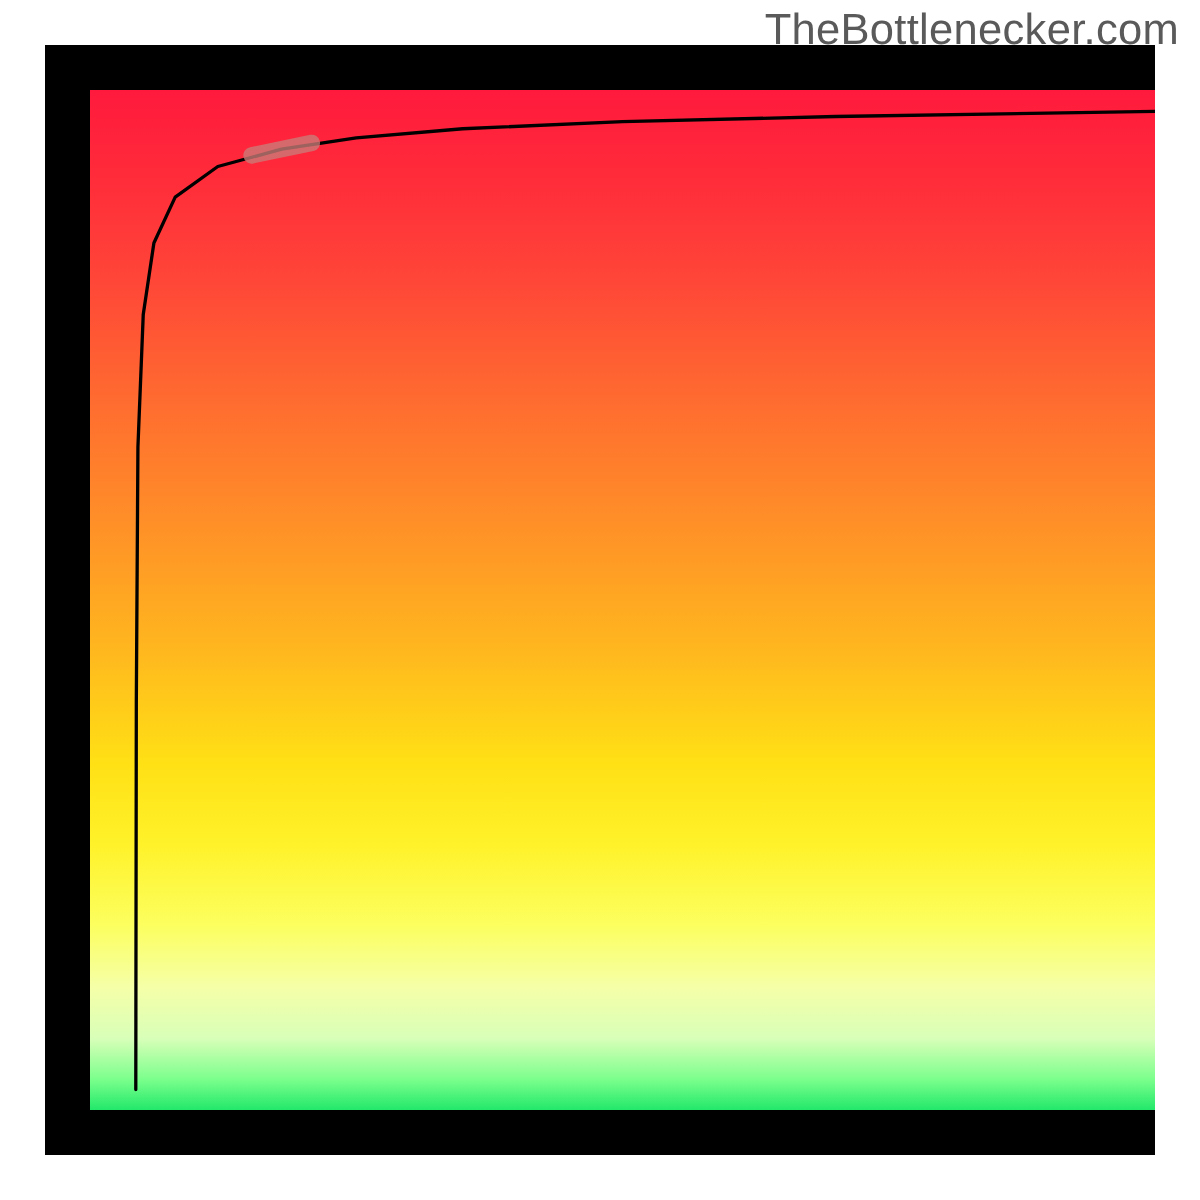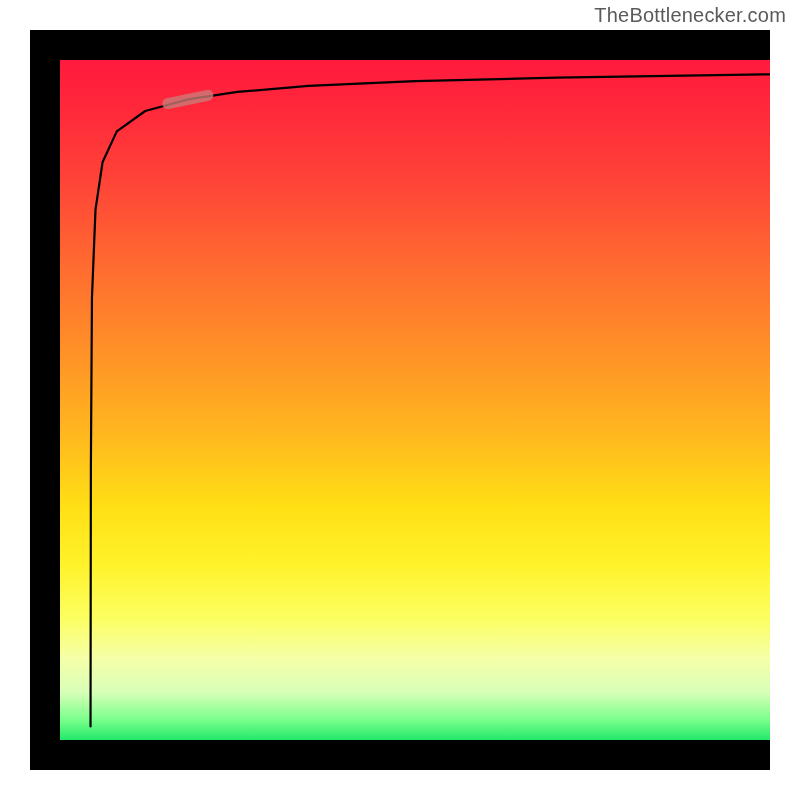--- a/index.html
+++ b/index.html
@@ -8,21 +8,21 @@
     width: 800px;
     height: 800px;
     background: #ffffff;
     font-family: Arial, Helvetica, sans-serif;
     position: relative;
   }
   .watermark {
     position: absolute;
     top: 4px;
     right: 14px;
-    font-size: 20px;
+    font-size: 29px;
     color: #5a5a5a;
     font-weight: 400;
     letter-spacing: 0.2px;
   }
   .chart-frame {
     position: absolute;
     top: 30px;
     left: 30px;
     width: 740px;
     height: 740px;

